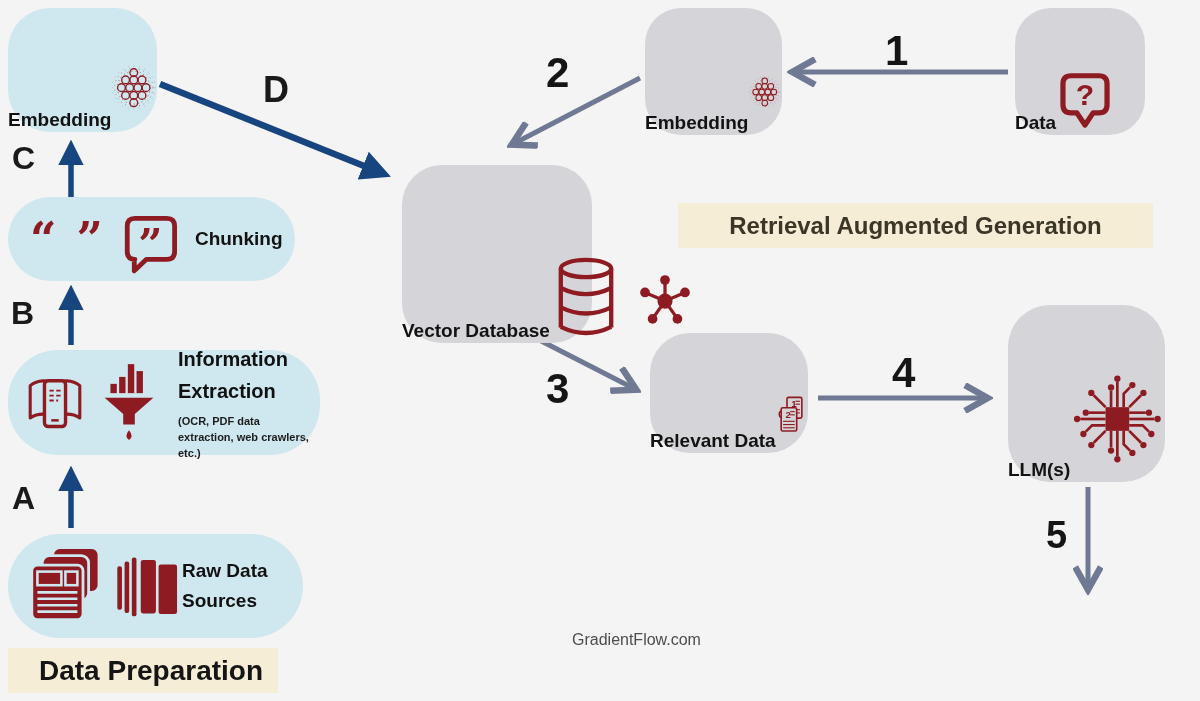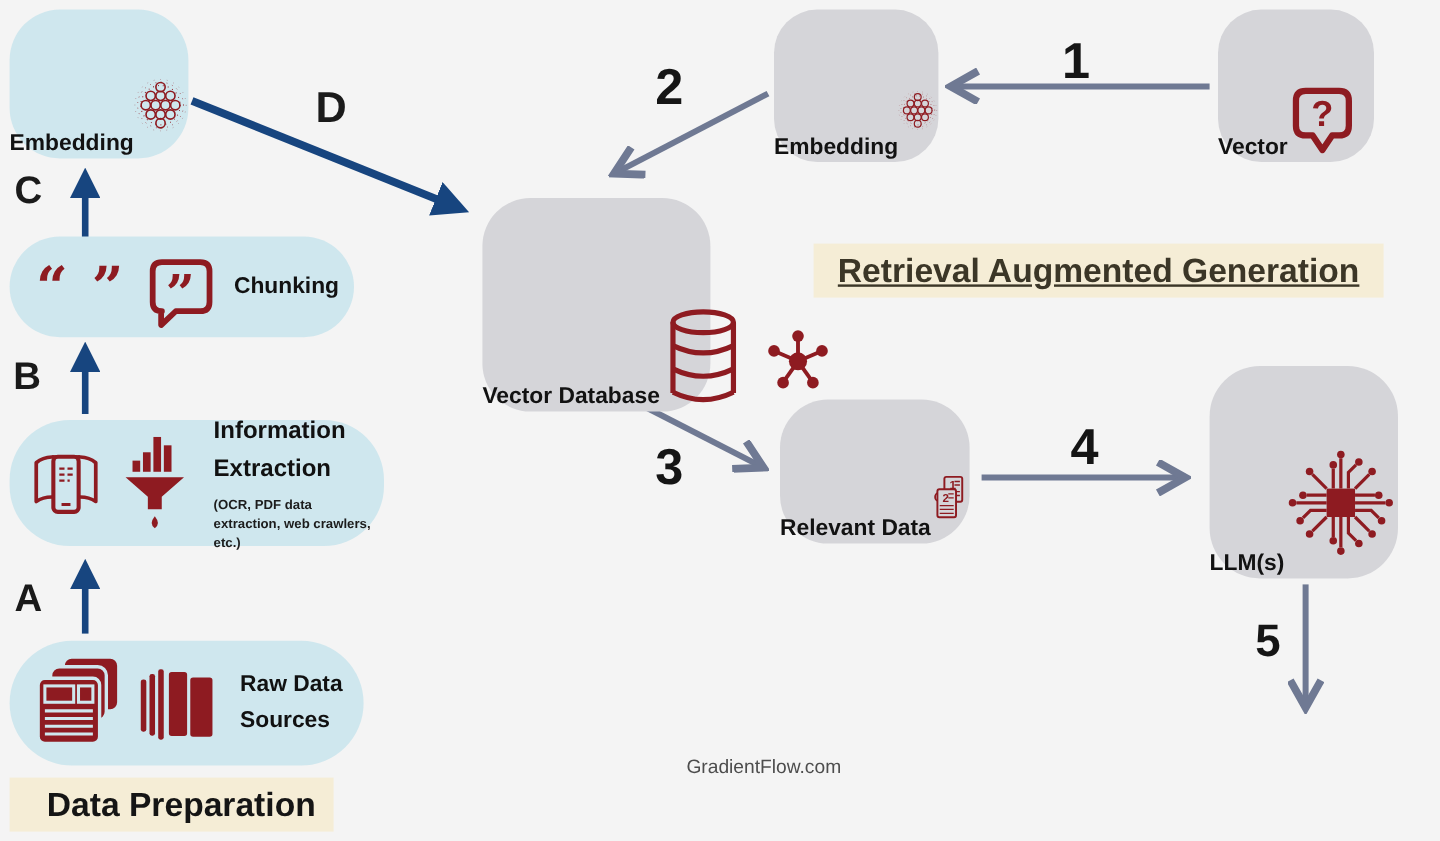--- a/index.html
+++ b/index.html
@@ -12,27 +12,27 @@
   .arrow-layer { position:absolute; left:0; top:0; width:1200px; height:701px; pointer-events:none; }
   .node { position:absolute; box-sizing:border-box; }
   .blue-box  { background:#cfe7ee; }
   .gray-box  { background:#d5d5d9; }
   .col { display:flex; flex-direction:row; align-items:flex-end; }
   .row { display:flex; flex-direction:row; align-items:center; }
   .node-title { font-weight:bold; font-size:19px; line-height:1.2; color:#121212; white-space:nowrap; }
   .step-num { position:absolute; font-weight:bold; font-size:42px; color:#151515; line-height:1; }
   .step-letter { position:absolute; font-weight:bold; font-size:32px; color:#1a1a1a; line-height:1; }
   .hl { position:absolute; background:#f5edd6; box-sizing:border-box; }
-  .rag-title { font-weight:bold; font-size:28px; color:#3b3627; text-align:center; line-height:45px; white-space:nowrap;text-decoration:underline; }
+  .rag-title { font-weight:bold; font-size:24px; color:#3b3627; text-align:center; line-height:45px; white-space:nowrap; }
   .dataprep-title { font-weight:bold; font-size:28px; color:#151515; line-height:45px; padding-left:31px; white-space:nowrap; }
   .quote-glyph { font-family:"DejaVu Serif", serif; font-weight:bold; font-size:46px; color:#8e1b21; line-height:0.4; }
   .ie-text { margin-left:20px; }
   .ie-title { font-weight:bold; font-size:20px; line-height:1.6; width:116px; }
   .ie-sub { font-weight:bold; font-size:11px; line-height:1.45; width:140px; margin-top:7px; color:#1c1c1c; }
-  .rds-label { font-weight:bold; font-size:19px; line-height:1.6; width:92px; margin-left:18px; }
+  .rds-label { font-weight:bold; font-size:19px; line-height:1.6; width:92px; }
   .watermark { position:absolute; font-size:16px; color:#4d4d4d; }
 </style>
 </head>
 <body>
 
 <div class="canvas">
 
   <svg class="arrow-layer" width="1200" height="701" viewBox="0 0 1200 701">
     <defs>
       <marker id="mblue" viewBox="0 0 10 10" refX="7.5" refY="5" markerWidth="4.6" markerHeight="4.6" orient="auto">
@@ -204,21 +204,21 @@
       </g>
       <g fill="none" stroke="#8e1b21">
         <circle cx="50" cy="47" r="36" stroke-width="2" stroke-dasharray="1.6 7.5"></circle>
         <circle cx="50" cy="47" r="42" stroke-width="1.8" stroke-dasharray="1.4 9" opacity="0.85"></circle>
         <circle cx="50" cy="47" r="47" stroke-width="1.5" stroke-dasharray="1.2 11" opacity="0.6"></circle>
       </g>
     </svg>
   </div>
 
   <div class="node gray-box col" style="left:1015px; top:8px; width:130px; height:127px; border-radius:36px; padding-top:12px;">
-    <div class="node-title">Vector</div>
+    <div class="node-title">Data</div>
     <svg viewBox="0 0 100 110" width="58" height="64" style="margin-top:4px;">
       <path d="M26,8 H74 Q88,8 88,22 V58 Q88,72 74,72 H64 L50,93 L36,72 H26 Q12,72 12,58 V22 Q12,8 26,8 Z" fill="none" stroke="#8e1b21" stroke-width="9" stroke-linejoin="round"></path>
       <text x="50" y="59" text-anchor="middle" font-size="52" font-weight="bold" fill="#8e1b21" font-family="Liberation Sans, sans-serif">?</text>
     </svg>
   </div>
 
   <div class="hl rag-title" style="left:678px; top:203px; width:475px; height:45px;">Retrieval Augmented Generation</div>
 
   <div class="node gray-box col" style="left:650px; top:333px; width:158px; height:120px; border-radius:40px; padding-top:13px;">
     <div class="node-title">Relevant Data</div>

